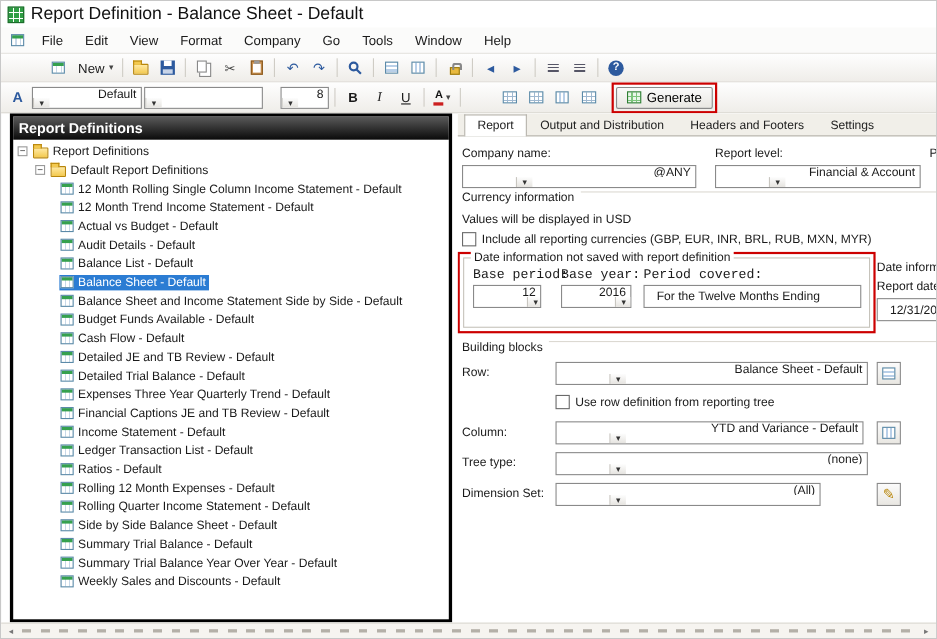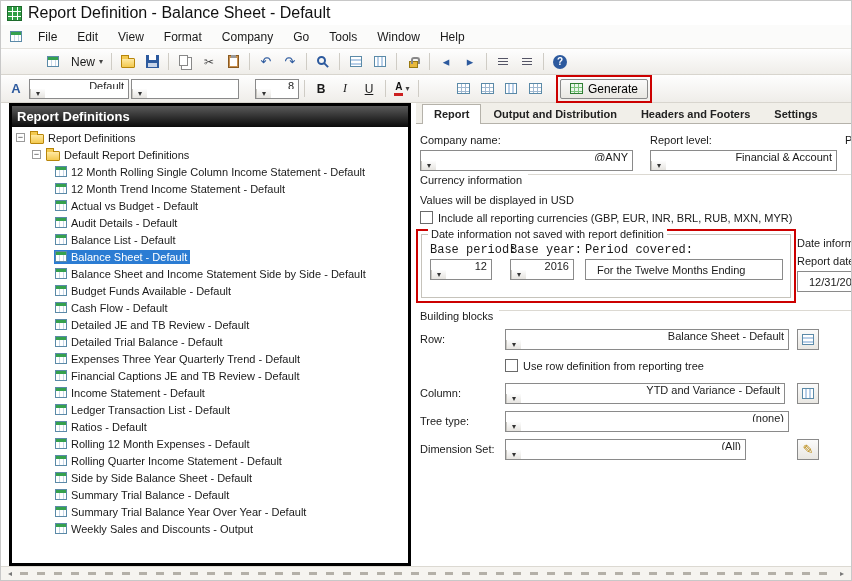--- a/index.html
+++ b/index.html
@@ -88,29 +88,29 @@
   .lp-header { height:21px; background:linear-gradient(#5a5a5a,#0a0a0a); color:#fff; font-size:13px; font-weight:bold; display:flex; align-items:center; padding:0 5px; flex:none; }
   .lp-tree { flex:1; overflow:hidden; padding-top:2px; }
   .tree-row { display:flex; align-items:center; height:17px; font-size:11px; white-space:nowrap; }
   .lvl0 { padding-left:4px; } .lvl1 { padding-left:20px; } .lvl2 { padding-left:42px; }
   .expander { width:9px; height:9px; flex:none; border:1px solid #9a9a9a; background:#fff; font-size:9px; line-height:7px; text-align:center; color:#333; margin-right:4px; }
   .exp-sp { width:0; }
   .sel { display:inline-flex; align-items:center; gap:4px; padding:1px 3px 1px 1px; }
   .sel.selected { background:#2b7cd3; color:#fff; }
 
   .right-panel { flex:1; display:flex; flex-direction:column; overflow:hidden; background:#fff; }
-  .tab-strip { height:21px; display:flex; align-items:flex-end; padding-left:6px; background:#f1efe9; border-bottom:1px solid #b5b2aa; flex:none;font-weight:bold; }
+  .tab-strip { height:21px; display:flex; align-items:flex-end; padding-left:6px; background:#f1efe9; border-bottom:1px solid #b5b2aa; flex:none; }
   .tab { font-size:11px; padding:3px 11px; border:1px solid transparent; border-bottom:none; color:#222; }
   .tab.active { background:#fff; border-color:#b5b2aa; margin-bottom:-1px; padding-bottom:4px; }
 
   .rp-content { position:relative; flex:1; overflow:hidden; }
   .lab { position:absolute; font-size:11px; white-space:nowrap; }
   .sect { position:absolute; display:flex; gap:6px; font-size:11px; white-space:nowrap; }
   .sect .line { width:999px; height:1px; background:#dcd9d2; }
-  .abs { position:absolute; }
+  .abs { position:absolute;padding-left:48px; }
   .cbrow { position:absolute; display:flex; align-items:center; gap:5px; font-size:11px; white-space:nowrap; }
   .cb { width:13px; height:13px; flex:none; background:#fff; border:1px solid #6a6a6a; }
 
   .red-box { position:absolute; left:0; top:105px; width:380px; height:74px; border:2px solid #cc0000; padding:3px; }
   .fieldset { position:relative; width:100%; height:100%; border:1px solid #c6c3bb; }
   .fs-title { position:absolute; top:-7px; left:6px; background:#fff; padding:0 3px; font-size:11px; white-space:nowrap; }
   .fs-lab { position:absolute; font-size:12px; white-space:nowrap;font-family:Liberation Mono, monospace; }
 
   .mini-btn { position:absolute; width:22px; height:21px; border:1px solid #8a8a8a; background:linear-gradient(#fbfbfb,#e9e7e2); display:flex; align-items:center; justify-content:center; }
   .ic-pencil { color:#b8860b; font-size:13px; }
@@ -427,21 +427,21 @@
             <span class="exp-sp"></span>
             <span class="sel">
               <span class="ic-sheet"></span>
               <span class="tree-label">Summary Trial Balance Year Over Year - Default</span>
             </span>
           </div>
           <div class="tree-row lvl2">
             <span class="exp-sp"></span>
             <span class="sel">
               <span class="ic-sheet"></span>
-              <span class="tree-label">Weekly Sales and Discounts - Output</span>
+              <span class="tree-label">Weekly Sales and Discounts - Default</span>
             </span>
           </div>
         </div>
     </div>
 
     <div class="right-panel">
       <div class="tab-strip">
 
       <span class="tab active">Report</span>
           <span class="tab">Output and Distribution</span>

